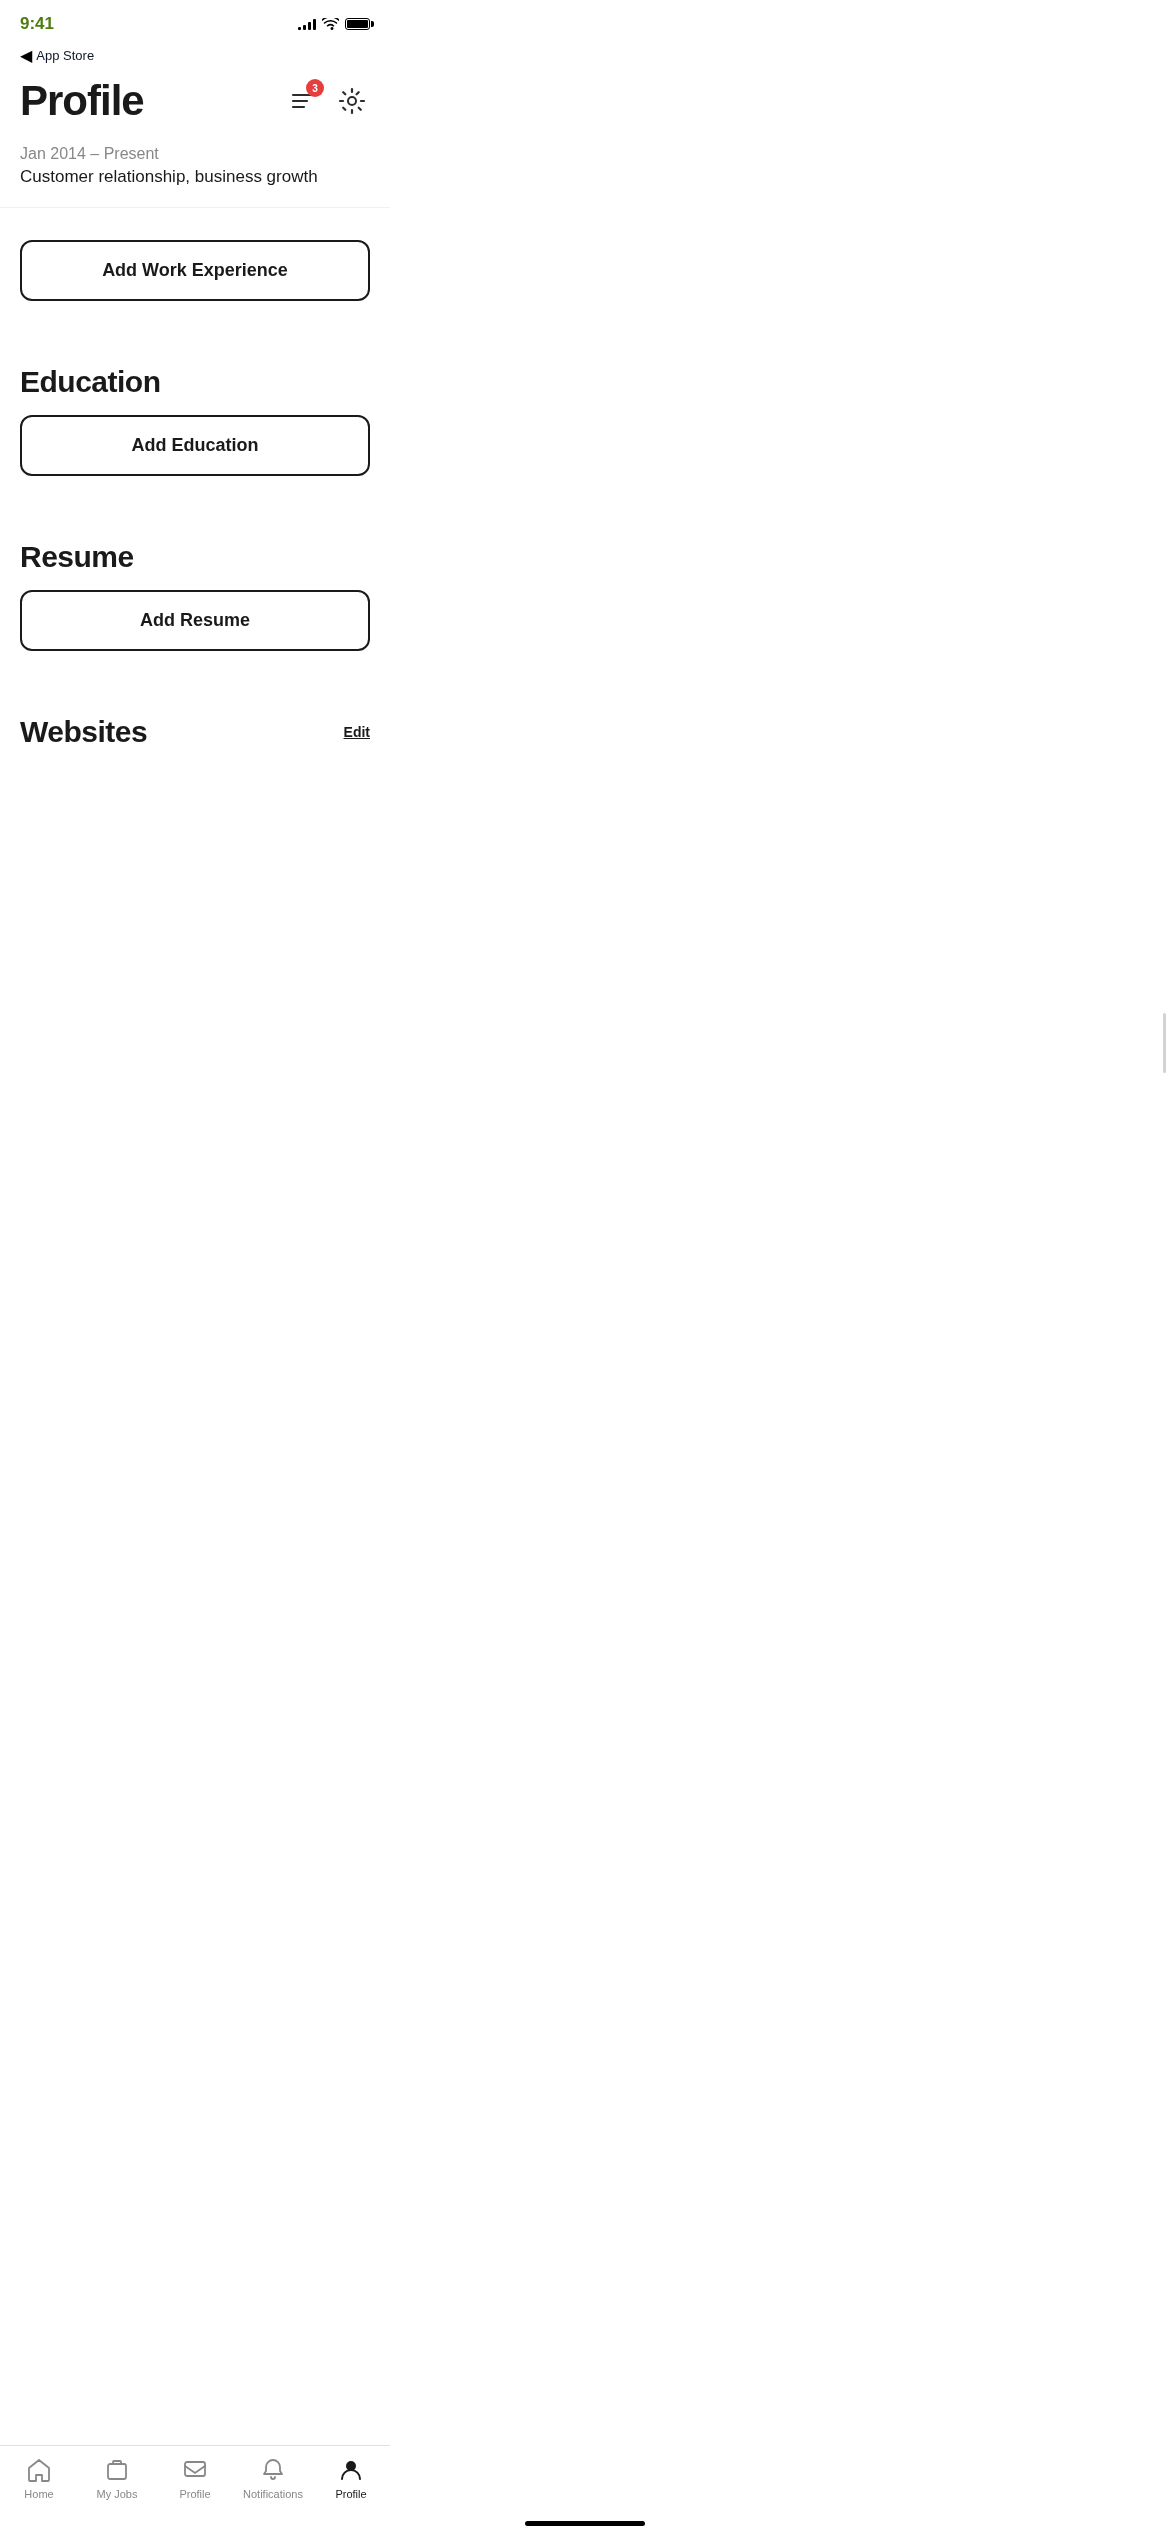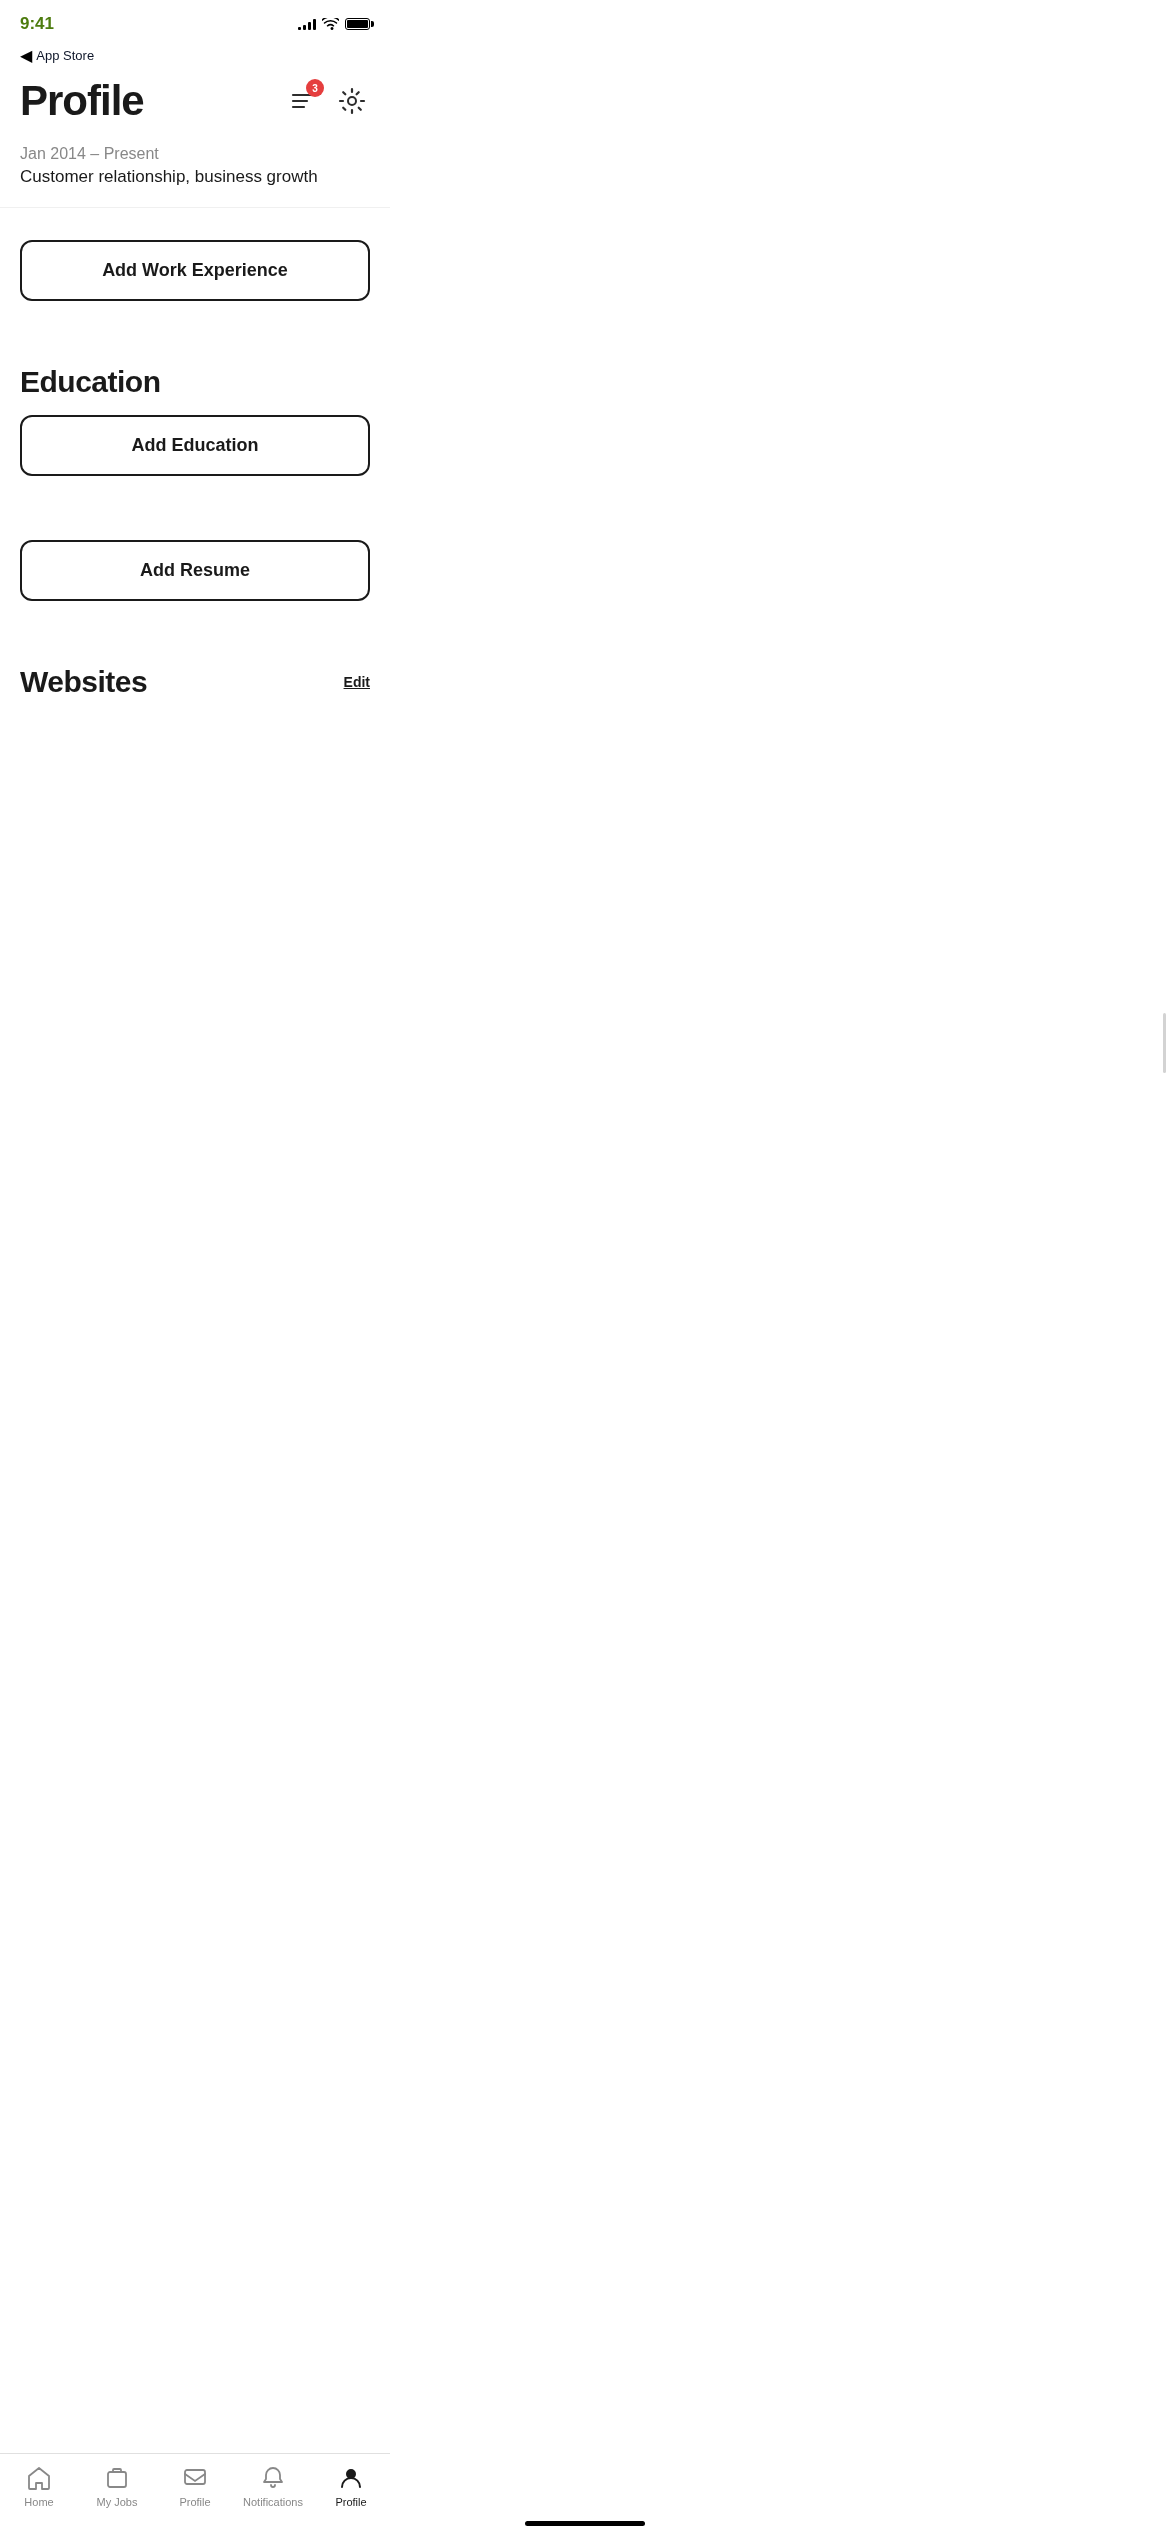--- a/index.html
+++ b/index.html
@@ -242,21 +242,21 @@
       font-size: 14px;
       font-weight: 600;
       color: #1a1a1a;
       text-decoration: underline;
       cursor: pointer;
     }
 
     
     .tab-bar {
       position: fixed;
-      bottom: 0;
+      bottom: 8px;
       left: 0;
       width: 390px;
       background: #ffffff;
       border-top: 1px solid #e0e0e0;
       display: flex;
       justify-content: space-around;
       align-items: flex-start;
       padding: 10px 0 24px;
     }
 
@@ -383,20 +383,21 @@
 <div class="section-divider"></div>
 
 <div class="section">
   <h2 class="section-title">Education</h2>
   <button class="add-button">Add Education</button>
 </div>
 
 <div class="section-divider"></div>
 
 <div class="section">
+  <h2 class="section-title">Resume</h2>
   <button class="add-button">Add Resume</button>
 </div>
 
 <div class="section-divider"></div>
 
 <div class="websites-header">
   <h2 class="section-title" style="margin-bottom:0;">Websites</h2>
   <span class="edit-link">Edit</span>
 </div>
 

